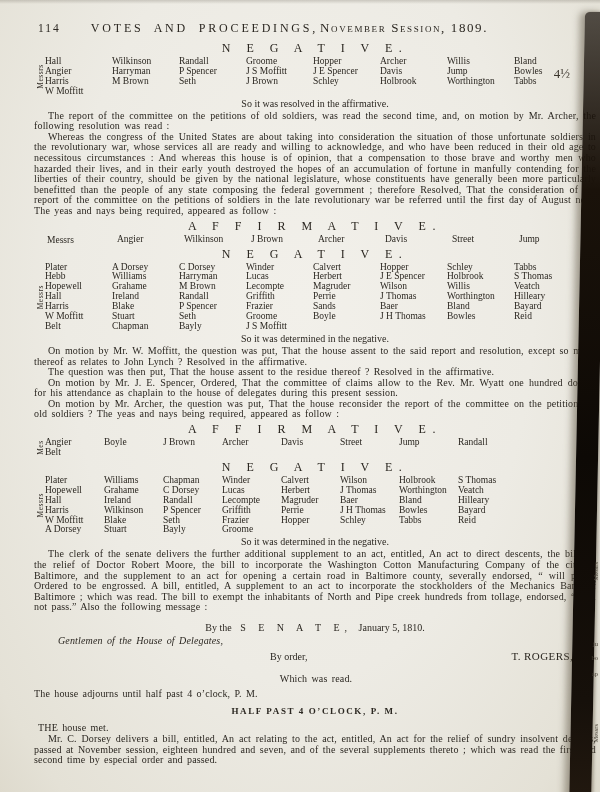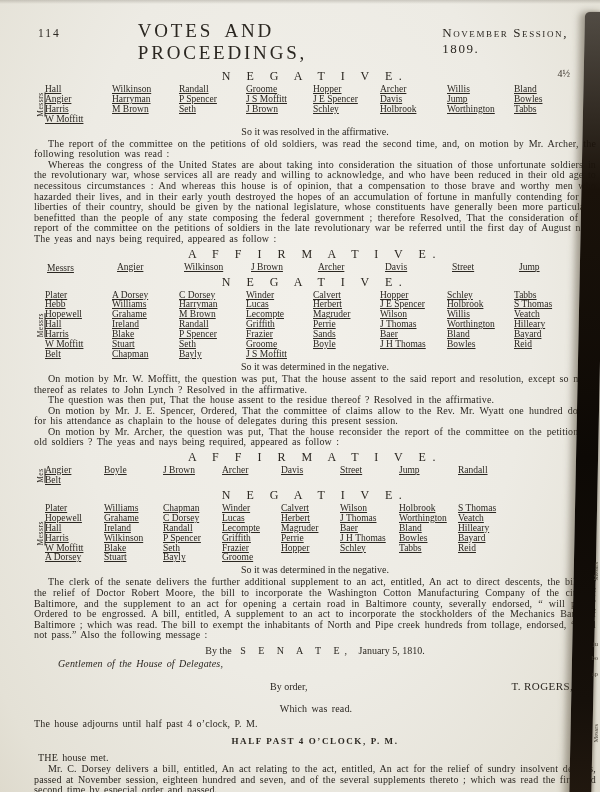--- a/index.html
+++ b/index.html
@@ -10,55 +10,55 @@
     color:#2b2721;
   }
   .top-edge{position:absolute;top:0;left:0;right:0;height:4px;
     background:linear-gradient(to bottom, rgba(110,104,92,.28), rgba(110,104,92,0));}
   .content{position:absolute;left:34px;top:20px;width:562px;}
   p{margin:0;font-size:10px;line-height:10.6px;text-align:justify;text-indent:14px;
     letter-spacing:.15px;word-spacing:1.6px;}
   
   .header{display:flex;align-items:baseline;margin:0 0 5px 4px;}
   .pagenum{font-size:11.5px;letter-spacing:2px;margin-right:30px;}
-  .title-main{font-size:19px;letter-spacing:2.8px;word-spacing:5px;margin-left:47px;}
-  .title-session{font-size:13px;font-variant:small-caps;letter-spacing:1.6px;margin-left:13px;}
+  .title-main{font-size:12px;letter-spacing:2.8px;word-spacing:5px;}
+  .title-session{font-size:13px;font-variant:small-caps;letter-spacing:1.6px;margin-left:2px;}
   
   .vote-heading{font-size:12px;text-align:center;letter-spacing:6.5px;margin:2px 0 1px;}
   .result{font-size:10px;line-height:11px;text-align:center;margin:1px 0 2px;}
   
-  .nametable{display:flex;margin-left:1px;margin-bottom:1px;text-decoration:underline;}
+  .nametable{display:flex;margin-left:1px;margin-bottom:1px;}
   .vlabel{width:10px;font-size:7.5px;letter-spacing:.5px;display:flex;align-items:center;
     justify-content:center;writing-mode:vertical-rl;transform:rotate(180deg);color:#35302a;}
   .messrs-h{width:70px;padding-left:12px;font-size:9.5px;}
   .cols{display:flex;}
   .col{width:67px;}
   .tight .col{width:59px;}
   .cell{font-size:9.5px;line-height:9.9px;white-space:nowrap;}
   
-  .senate-line{font-size:10px;text-align:center;margin-top:4px;}
+  .senate-line{font-size:10px;text-align:center;margin-top:9px;}
   .senate-line .sen{letter-spacing:5px;margin:0 4px;}
   .senate-line .pre{margin-right:2px;}
   .salutation{font-style:italic;text-indent:0;margin-left:24px;margin-top:3px;text-align:left;}
-  .byorder-row{display:grid;grid-template-columns:1fr auto;align-items:baseline;margin-top:11px;gap:8px;}
+  .byorder-row{display:grid;grid-template-columns:1fr auto;align-items:baseline;margin-top:4px;gap:8px;}
   .byorder{text-align:center;font-size:10px;padding-left:40px;}
   .sig{font-size:11px;letter-spacing:.4px;padding-right:2px;}
   .which-read{text-indent:2px;margin-top:12px;text-align:center;}
   .adjourn{text-align:left;text-indent:0;margin-top:4px;}
   .half-heading{font-size:9px;font-weight:bold;text-align:center;letter-spacing:1.6px;margin-top:6px;}
   .house-met{text-indent:4px;margin-top:7px;text-align:left;}
   .p-dorsey{margin-top:1px;}
   
   .gutter-band{position:absolute;top:12px;right:-7px;width:22px;height:810px;
     transform:rotate(1.15deg);transform-origin:50% 0;border-radius:5px;
     background:linear-gradient(to bottom, rgba(24,17,10,.72), #1a120a 22%, #0d0905 55%, #16100a 85%, #241a10);
     box-shadow:-5px 0 7px rgba(90,80,62,.5), 2px 0 3px rgba(90,80,62,.4);}
   .frag{position:absolute;font-size:6.5px;color:#474135;line-height:7px;white-space:nowrap;}
   .frag-vert{writing-mode:vertical-rl;transform:rotate(180deg);}
-  .frag-0{top:70px;right:30px;font-size:10px;color:#3c362d;text-align:center;}
+  .frag-0{top:70px;right:30px;font-size:13px;color:#3c362d;text-align:center;}
   .frag-1{top:562px;right:1px;}
   .frag-2{top:640px;right:2px;}
   .frag-3{top:654px;right:2px;}
   .frag-4{top:670px;right:2px;}
   .frag-5{top:724px;right:1px;}
 </style>
 </head>
 <body>
 
 <div class="page">

